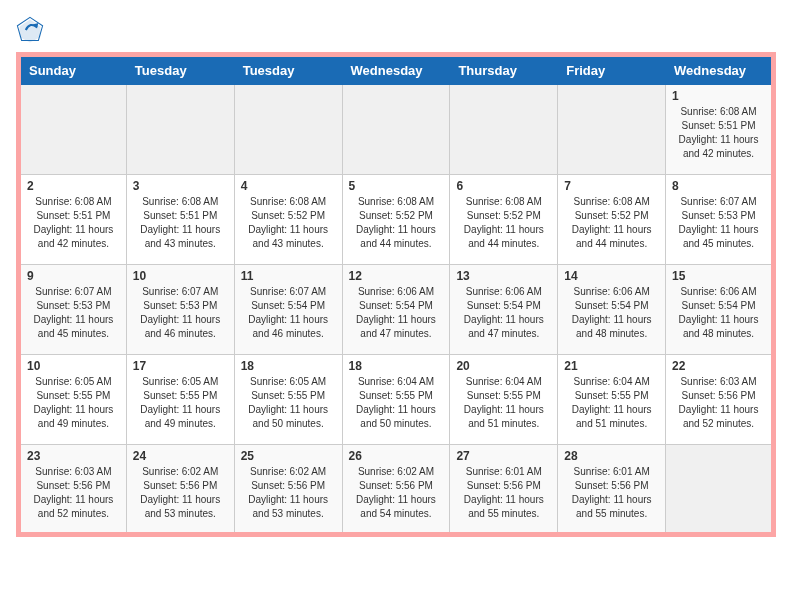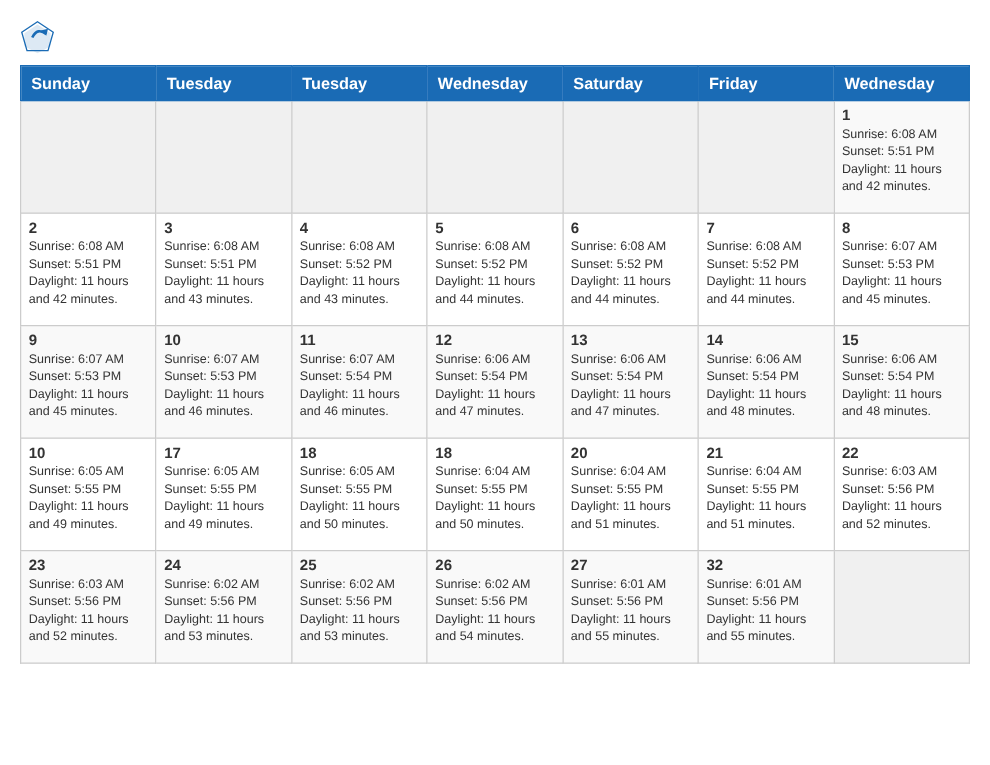--- a/index.html
+++ b/index.html
@@ -40,21 +40,21 @@
       font-weight: bold;
       color: #333;
     }
     .location {
       font-size: 15px;
       color: #333;
     }
     .calendar {
       width: 100%;
       border-collapse: collapse;
-      border: 1px solid #fca5a5;
+      border: 5px solid #fca5a5;
     }
     .calendar th {
       background-color: #1a6bb5;
       color: white;
       text-align: left;
       padding: 6px 8px;
       font-size: 13px;
       border: 1px solid #1a6bb5;
     }
     .calendar td {
@@ -77,20 +77,21 @@
     .day-number {
       font-size: 12px;
       font-weight: bold;
       display: block;
       margin-bottom: 2px;
     }
     .day-info {
       font-size: 10px;
       line-height: 1.4;
       color: #333;
+      text-align: center;
     }
     .empty-cell {
       background: #f0f0f0 !important;
     }
   </style>
 </head>
 <body>
 
 <div class="header">
   <div class="logo">
@@ -111,21 +112,21 @@
   </div>
 </div>
 
 <table class="calendar">
   <thead>
     <tr>
     <th>Sunday</th>
         <th>Tuesday</th>
         <th>Tuesday</th>
         <th>Wednesday</th>
-        <th>Saturday</th>
+        <th>Thursday</th>
         <th>Friday</th>
         <th>Wednesday</th>
       </tr>
   </thead>
   <tbody id="calendar-body">
   <tr>
         <td class="empty-cell"></td>
         <td class="empty-cell"></td>
         <td class="empty-cell"></td>
         <td class="empty-cell"></td>
@@ -295,21 +296,21 @@
 Sunset: 5:56 PM
 Daylight: 11 hours and 54 minutes.</div>
         </td>
         <td>
           <span class="day-number">27</span>
           <div class="day-info" style="white-space: pre-line;">Sunrise: 6:01 AM
 Sunset: 5:56 PM
 Daylight: 11 hours and 55 minutes.</div>
         </td>
         <td>
-          <span class="day-number">32</span>
+          <span class="day-number">28</span>
           <div class="day-info" style="white-space: pre-line;">Sunrise: 6:01 AM
 Sunset: 5:56 PM
 Daylight: 11 hours and 55 minutes.</div>
         </td>
         <td class="empty-cell"></td>
       </tr>
     </tbody>
 </table>
 
 </body></html>

